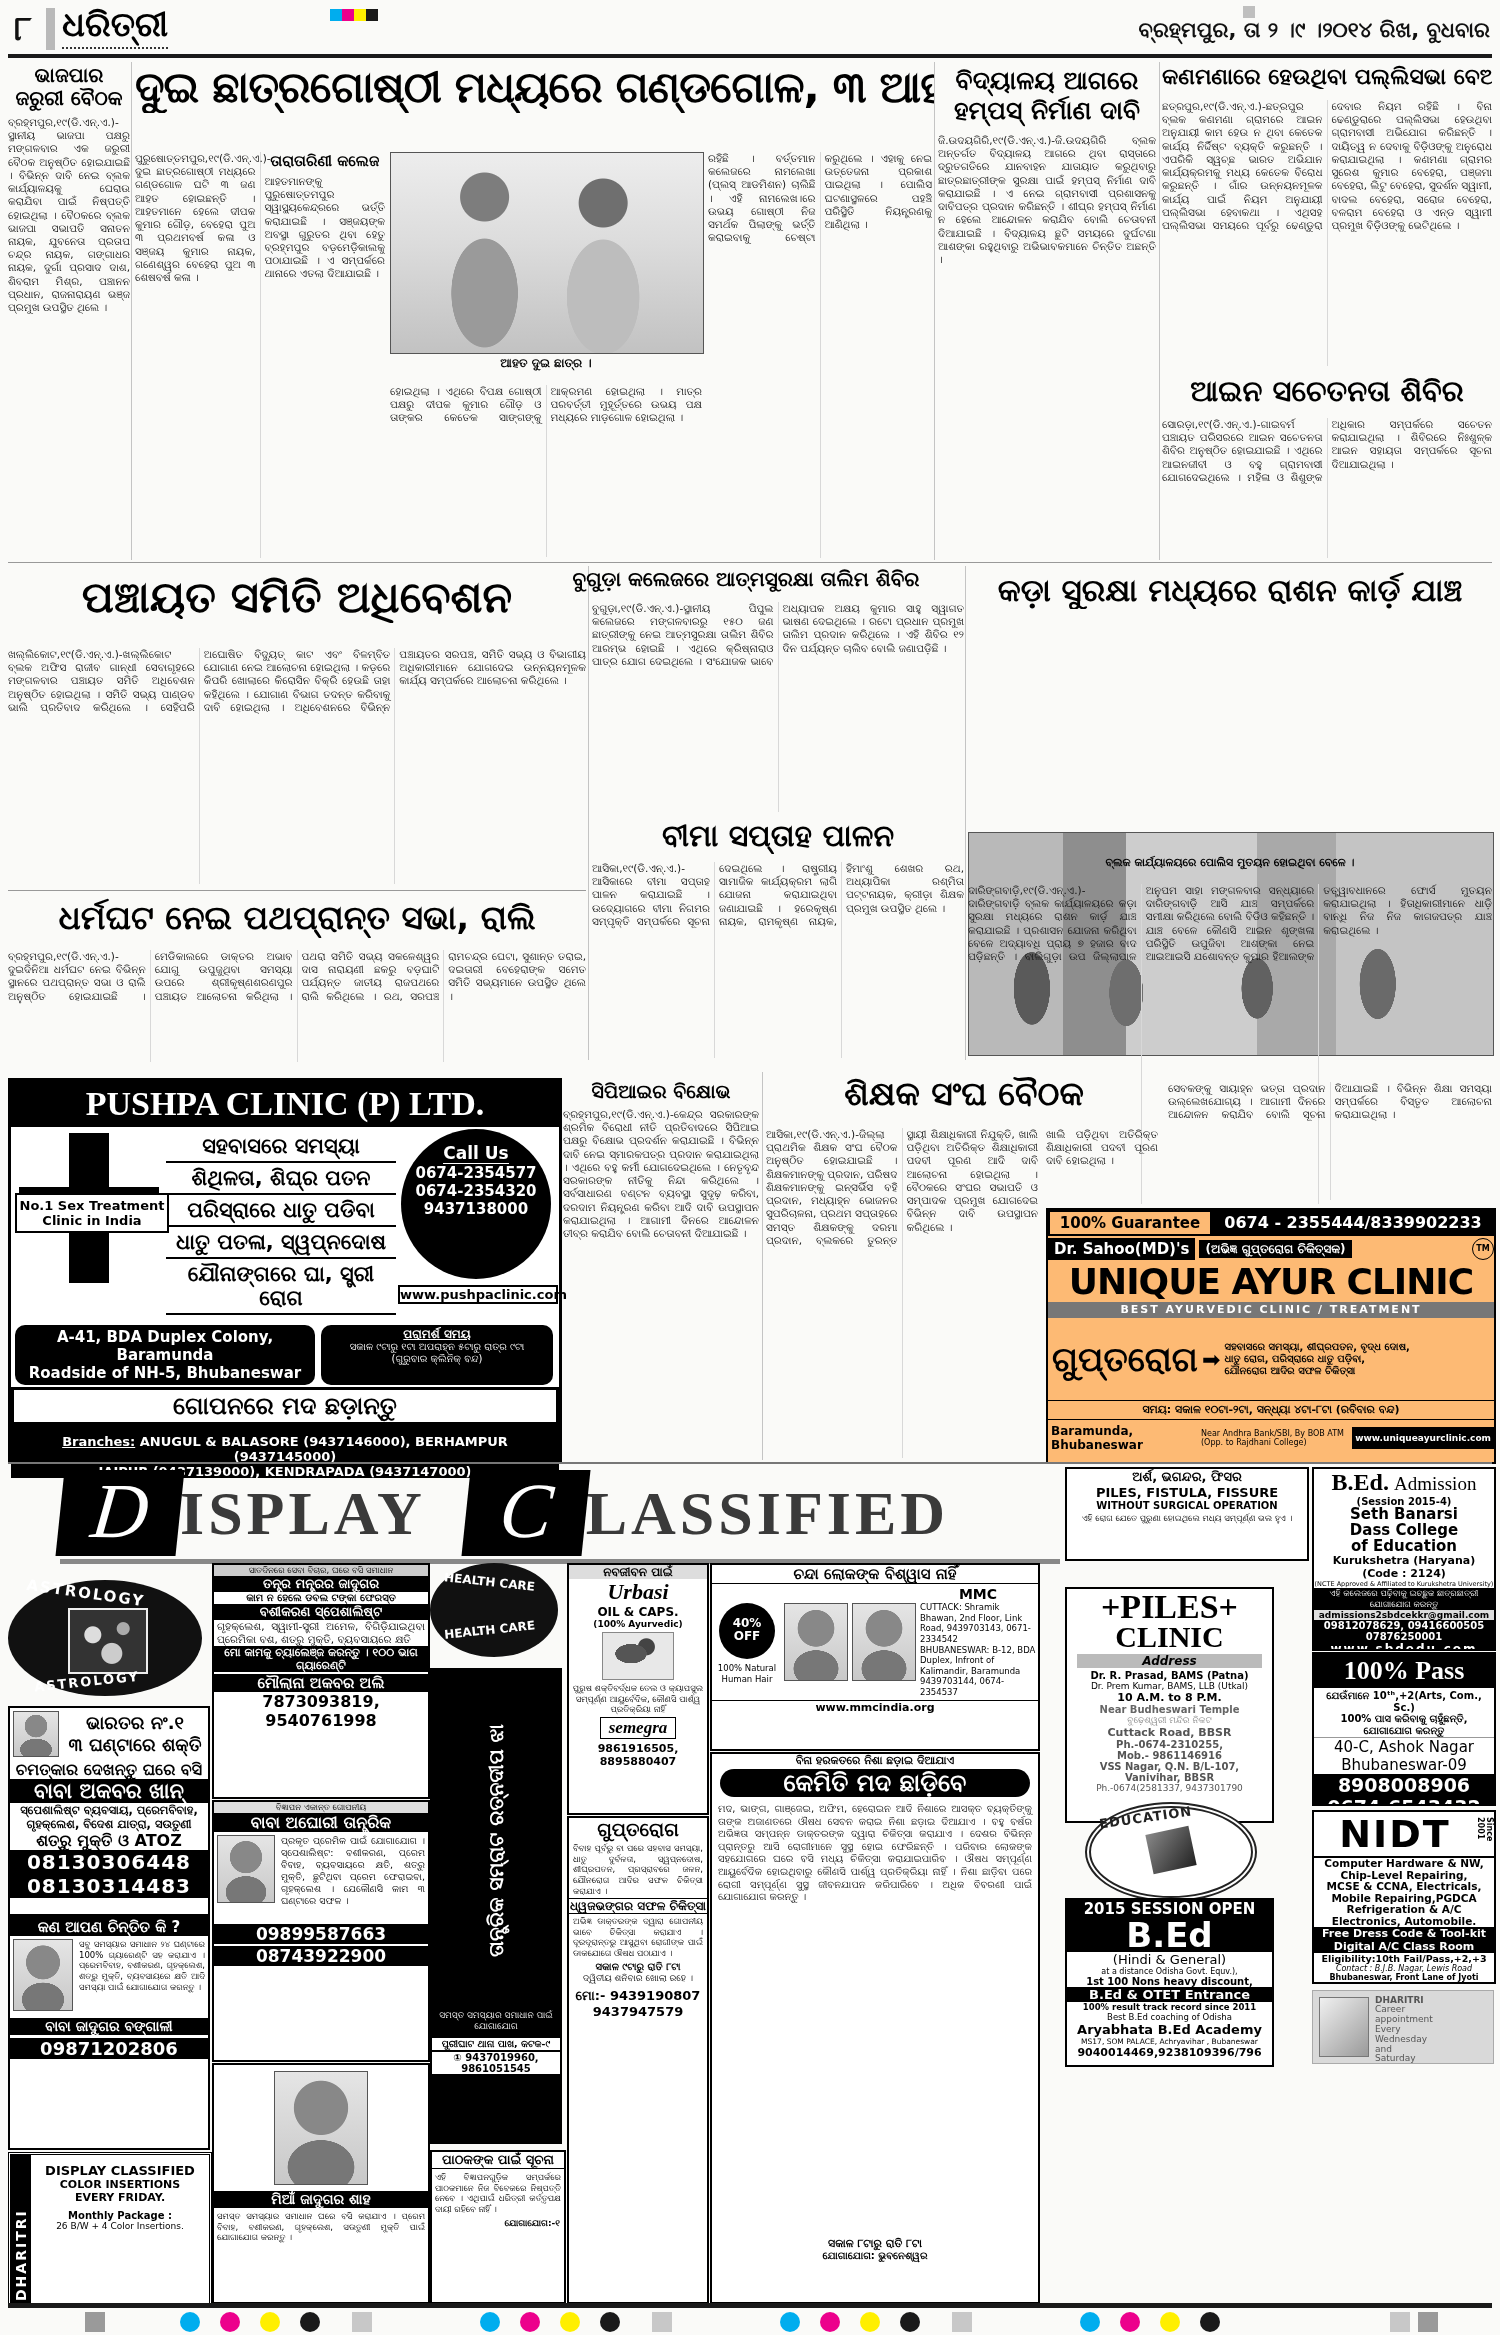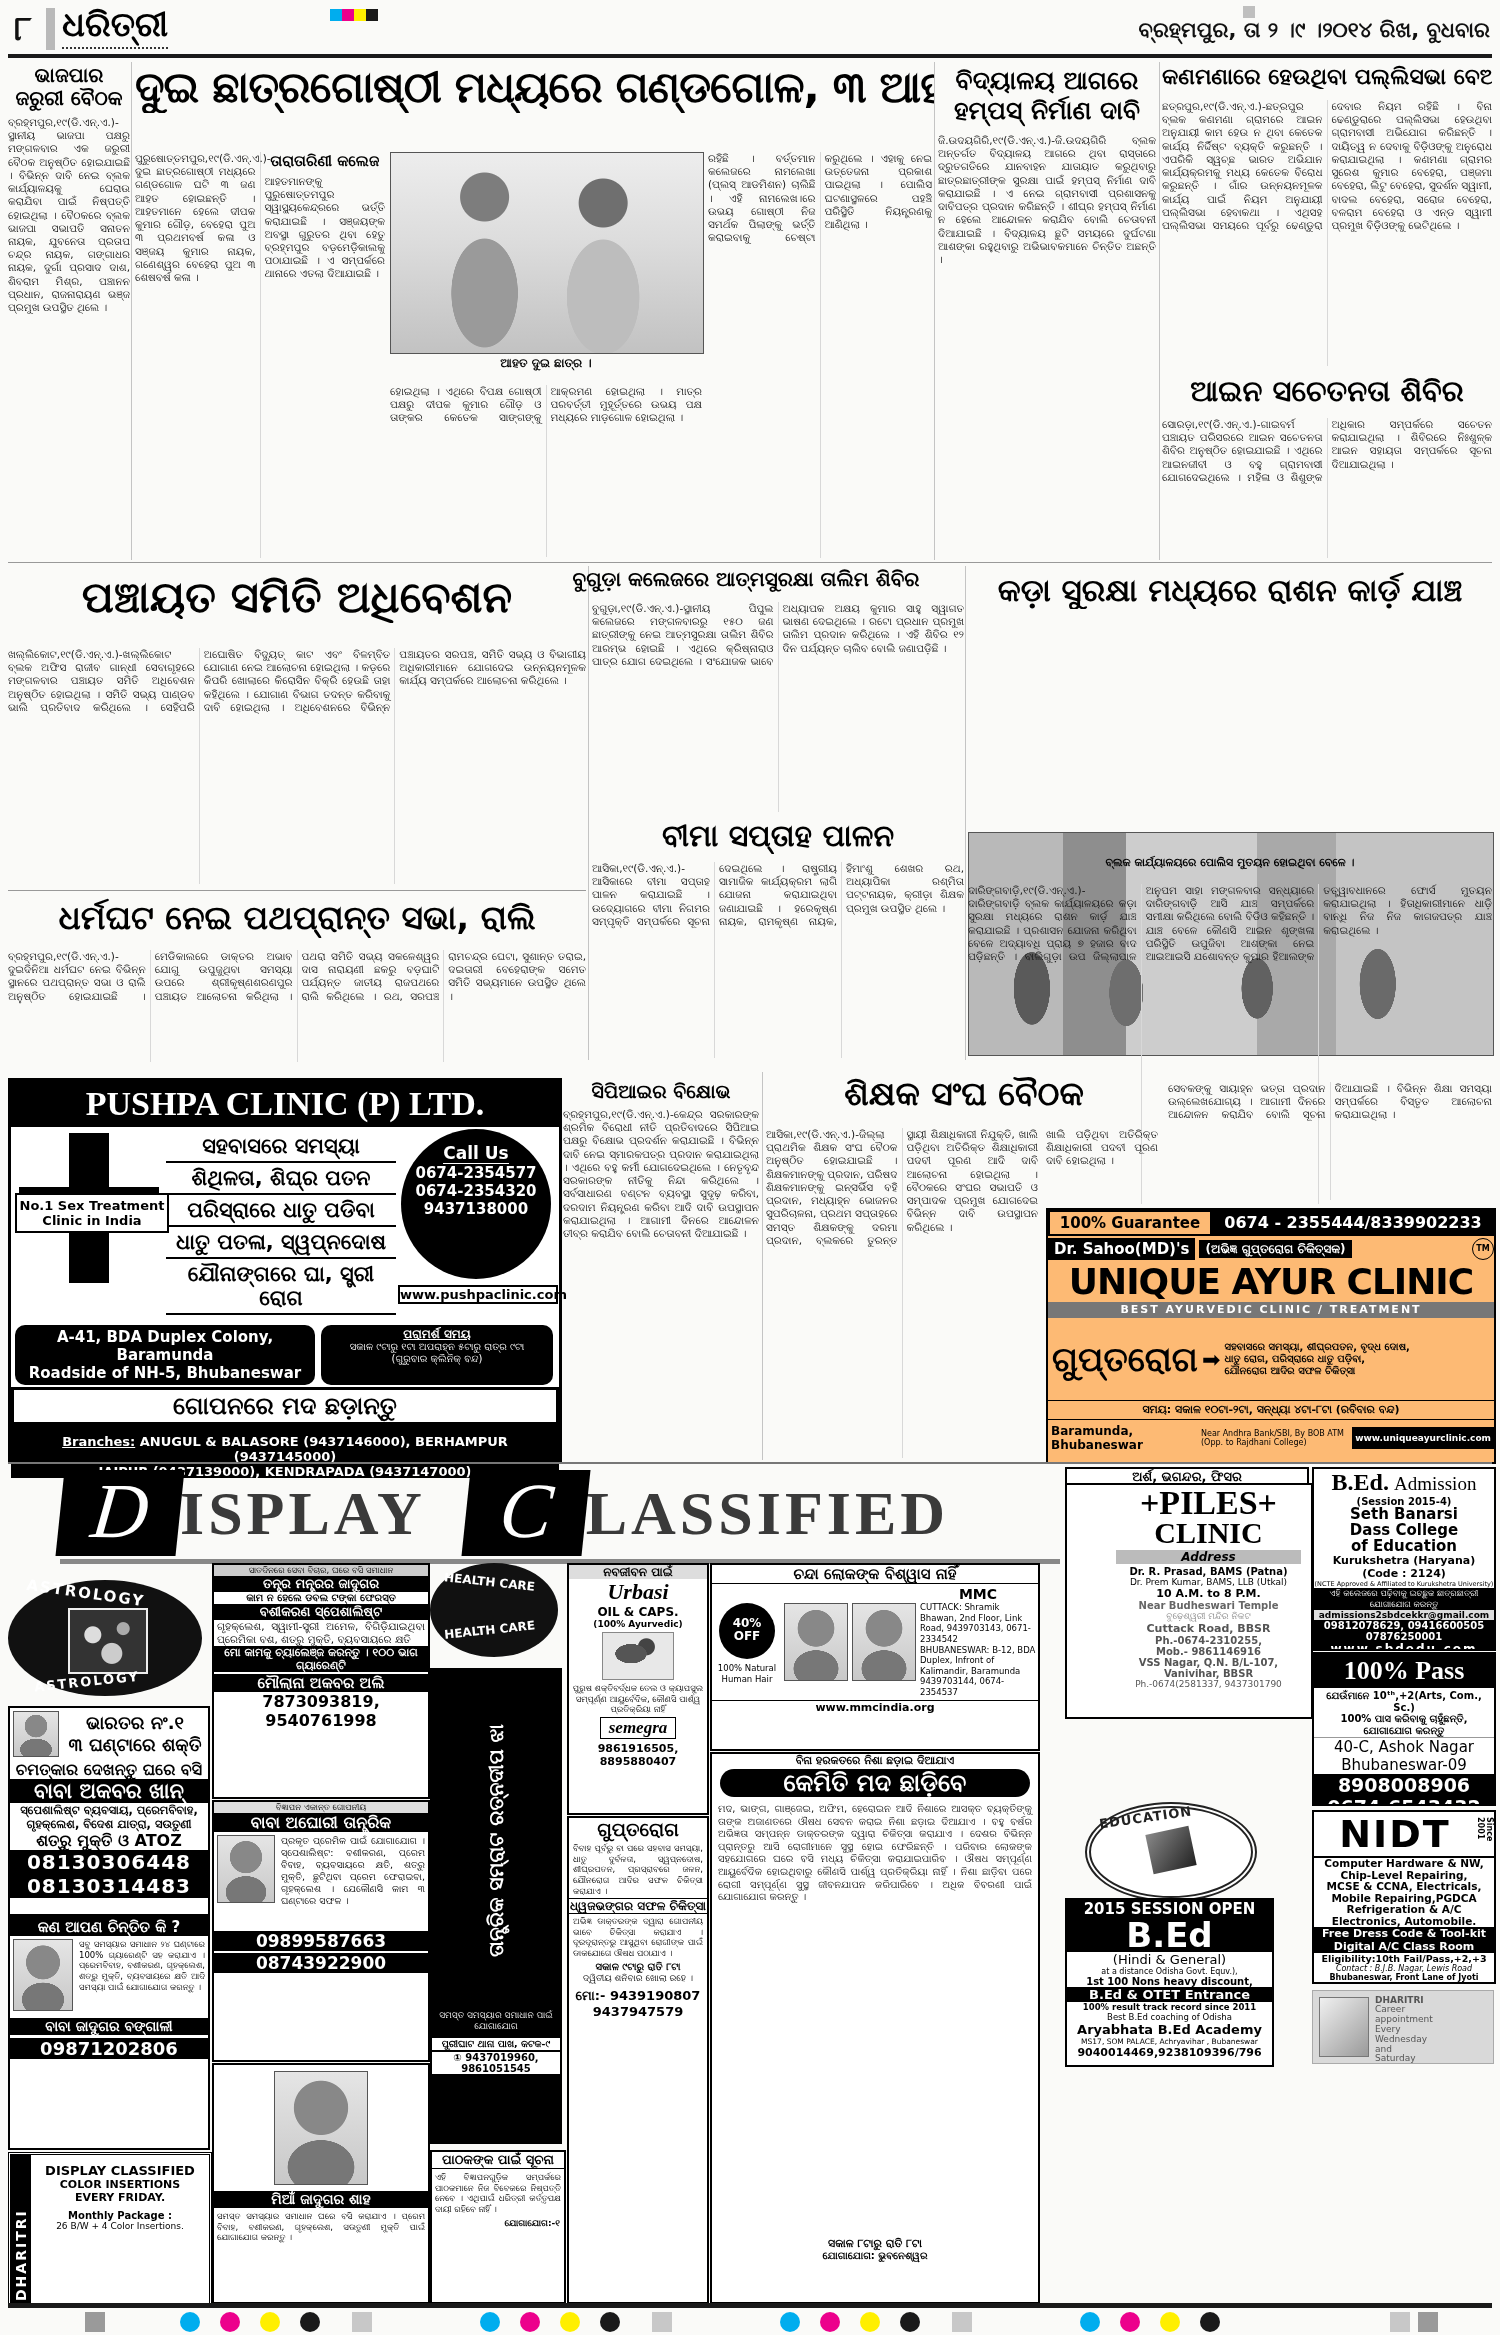--- a/index.html
+++ b/index.html
@@ -267,21 +267,21 @@
           <div>Career</div>
           <div>appointment</div>
           <div>Every</div>
           <div>Wednesday</div>
           <div>and</div>
           <div>Saturday</div>
         </div>
     </div>
   </div>
 
-  <div class="abs brd ctr" style="left:1065px;top:1483px;width:205px;height:232px;overflow:hidden;padding-left:39px;">
+  <div class="abs brd ctr" style="left:1065px;top:1587px;width:205px;height:232px;overflow:hidden;">
     <div class="serif" style="font-size:34px;font-weight:900;line-height:0.95;margin-top:2px;">+PILES+</div>
     <div class="serif" style="font-size:30px;font-weight:900;line-height:0.95;">CLINIC</div>
     <div style="background:#bbb;font-size:12px;font-weight:700;font-style:italic;margin:2px 10px;">Address</div>
     <div style="font-size:10px;font-weight:700;">Dr. R. Prasad, BAMS (Patna)</div>
     <div style="font-size:9px;">Dr. Prem Kumar, BAMS, LLB (Utkal)</div>
     <div style="font-size:11px;font-weight:700;">10 A.M. to 8 P.M.</div>
     <div style="font-size:10px;font-weight:700;color:#666;">Near Budheswari Temple</div>
     <div style="font-size:9px;color:#888;">ବୁଢ଼େଶ୍ୱରୀ ମନ୍ଦିର ନିକଟ</div>
     <div style="font-size:11px;font-weight:700;color:#555;">Cuttack Road, BBSR</div>
     <div style="font-size:10px;font-weight:700;color:#555;">Ph.-0674-2310255,</div>
@@ -369,21 +369,21 @@
     <div style="font-size:16px;font-weight:800;">7873093819, 9540761998</div>
   </div>
 
   <div class="abs brd ctr" style="left:212px;top:1800px;width:214px;height:258px;overflow:hidden;">
     <div class="tiny" style="background:#ddd;">ବିଜ୍ଞାପନ ଏକାନ୍ତ ଗୋପନୀୟ</div>
     <div class="inv" style="font-size:16px;font-weight:800;">ବାବା ଅଘୋରୀ ତାନ୍ତ୍ରିକ</div>
     <div style="display:flex;">
       <div class="ph ph-face" style="width:56px;height:66px;margin:3px;"></div>
       <div style="flex:1;font-size:9.5px;text-align:justify;padding:3px;">ପ୍ରକୃତ ପ୍ରେମିକ ପାଇଁ ଯୋଗାଯୋଗ । ସ୍ପେଶାଲିଷ୍ଟ: ବଶୀକରଣ, ପ୍ରେମ ବିବାହ, ବ୍ୟବସାୟରେ କ୍ଷତି, ଶତ୍ରୁ ମୁକ୍ତି, ଛୁଟିଥିବା ପ୍ରେମ ଫେରାଇବା, ଗୃହକ୍ଲେଶ । ଯେକୌଣସି କାମ ୩ ଘଣ୍ଟାରେ ସଫଳ ।</div>
     </div>
-    <div class="inv" style="font-size:17px;font-weight:800;margin-top:21px;">09899587663</div>
+    <div class="inv" style="font-size:17px;font-weight:800;margin-top:14px;">09899587663</div>
     <div class="inv" style="font-size:17px;font-weight:800;margin-top:2px;">08743922900</div>
   </div>
 
   <div class="abs brd ctr" style="left:212px;top:2063px;width:214px;height:237px;overflow:hidden;">
     <div class="ph ph-face" style="width:92px;height:112px;margin:6px auto;"></div>
     <div class="inv" style="font-size:14px;font-weight:800;">ମିଆଁ ଜାଦୁଗର ଶାହ</div>
     <div class="tiny" style="text-align:justify;padding:3px;">ସମସ୍ତ ସମସ୍ୟାର ସମାଧାନ ଘରେ ବସି କରାଯାଏ । ପ୍ରେମ ବିବାହ, ବଶୀକରଣ, ଗୃହକ୍ଲେଶ, ସଉତୁଣୀ ମୁକ୍ତି ପାଇଁ ଯୋଗାଯୋଗ କରନ୍ତୁ ।</div>
   </div>
 
   <div class="abs" style="left:430px;top:1563px;width:132px;height:98px;">

